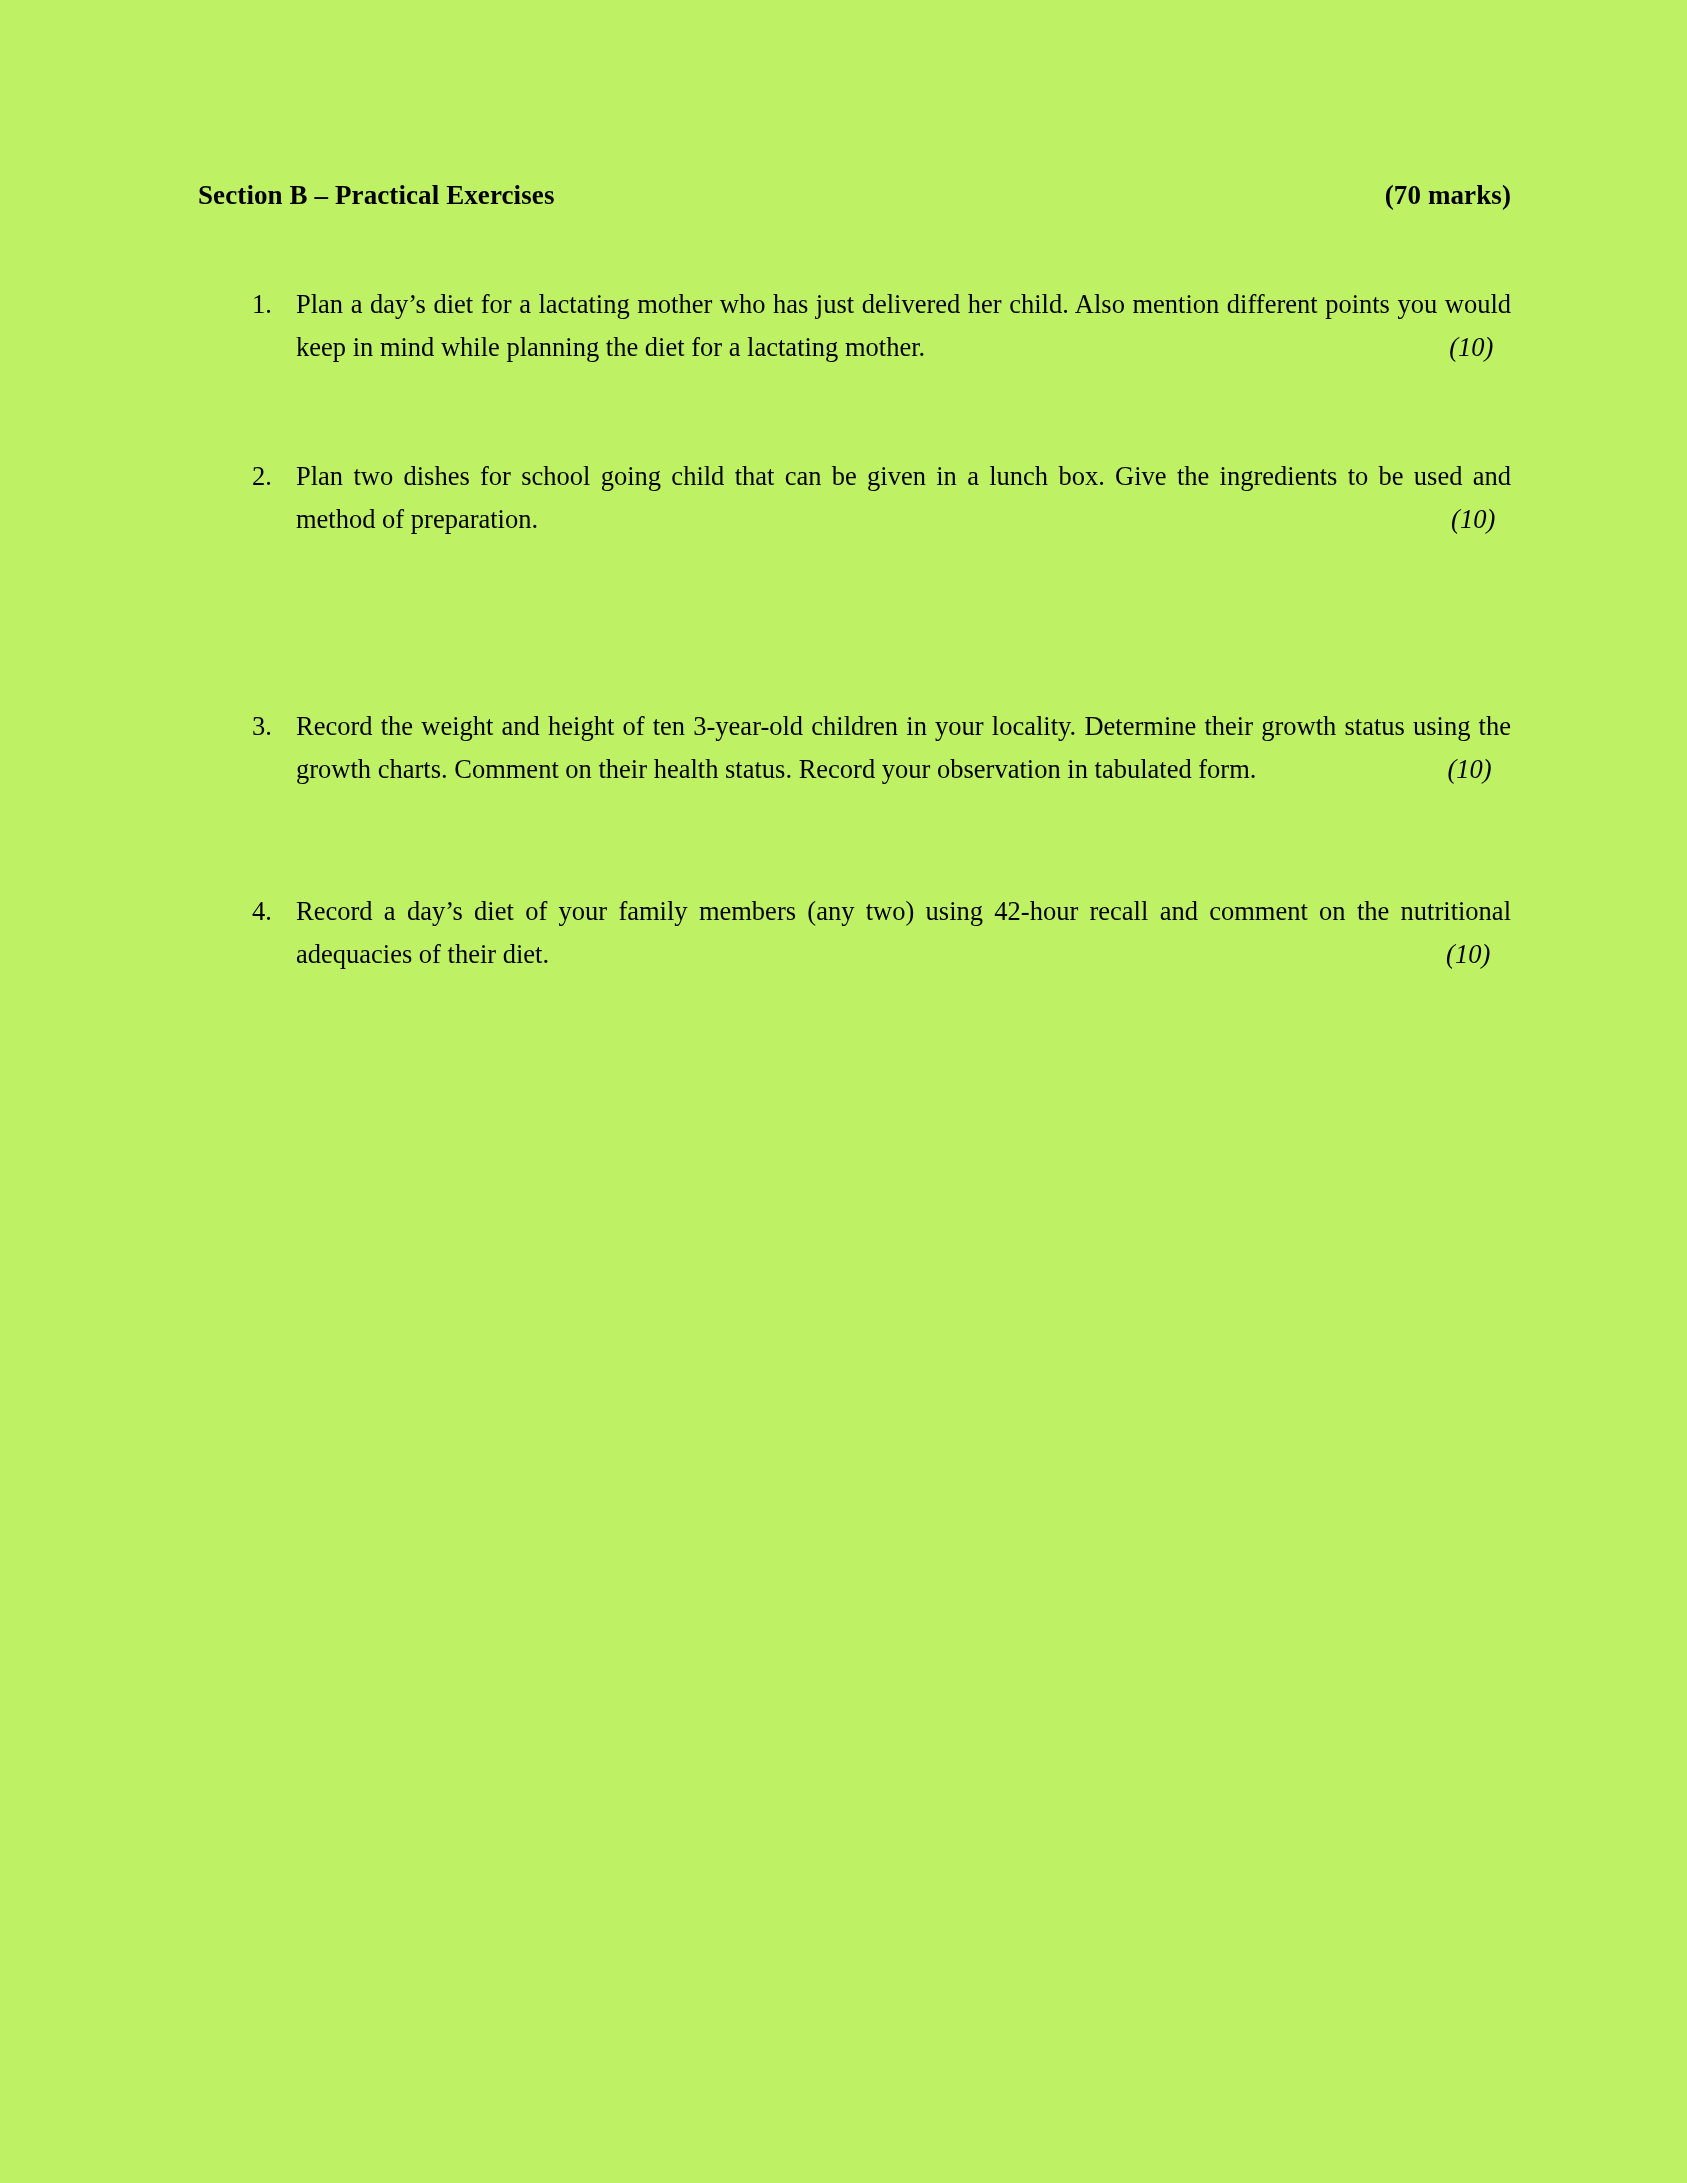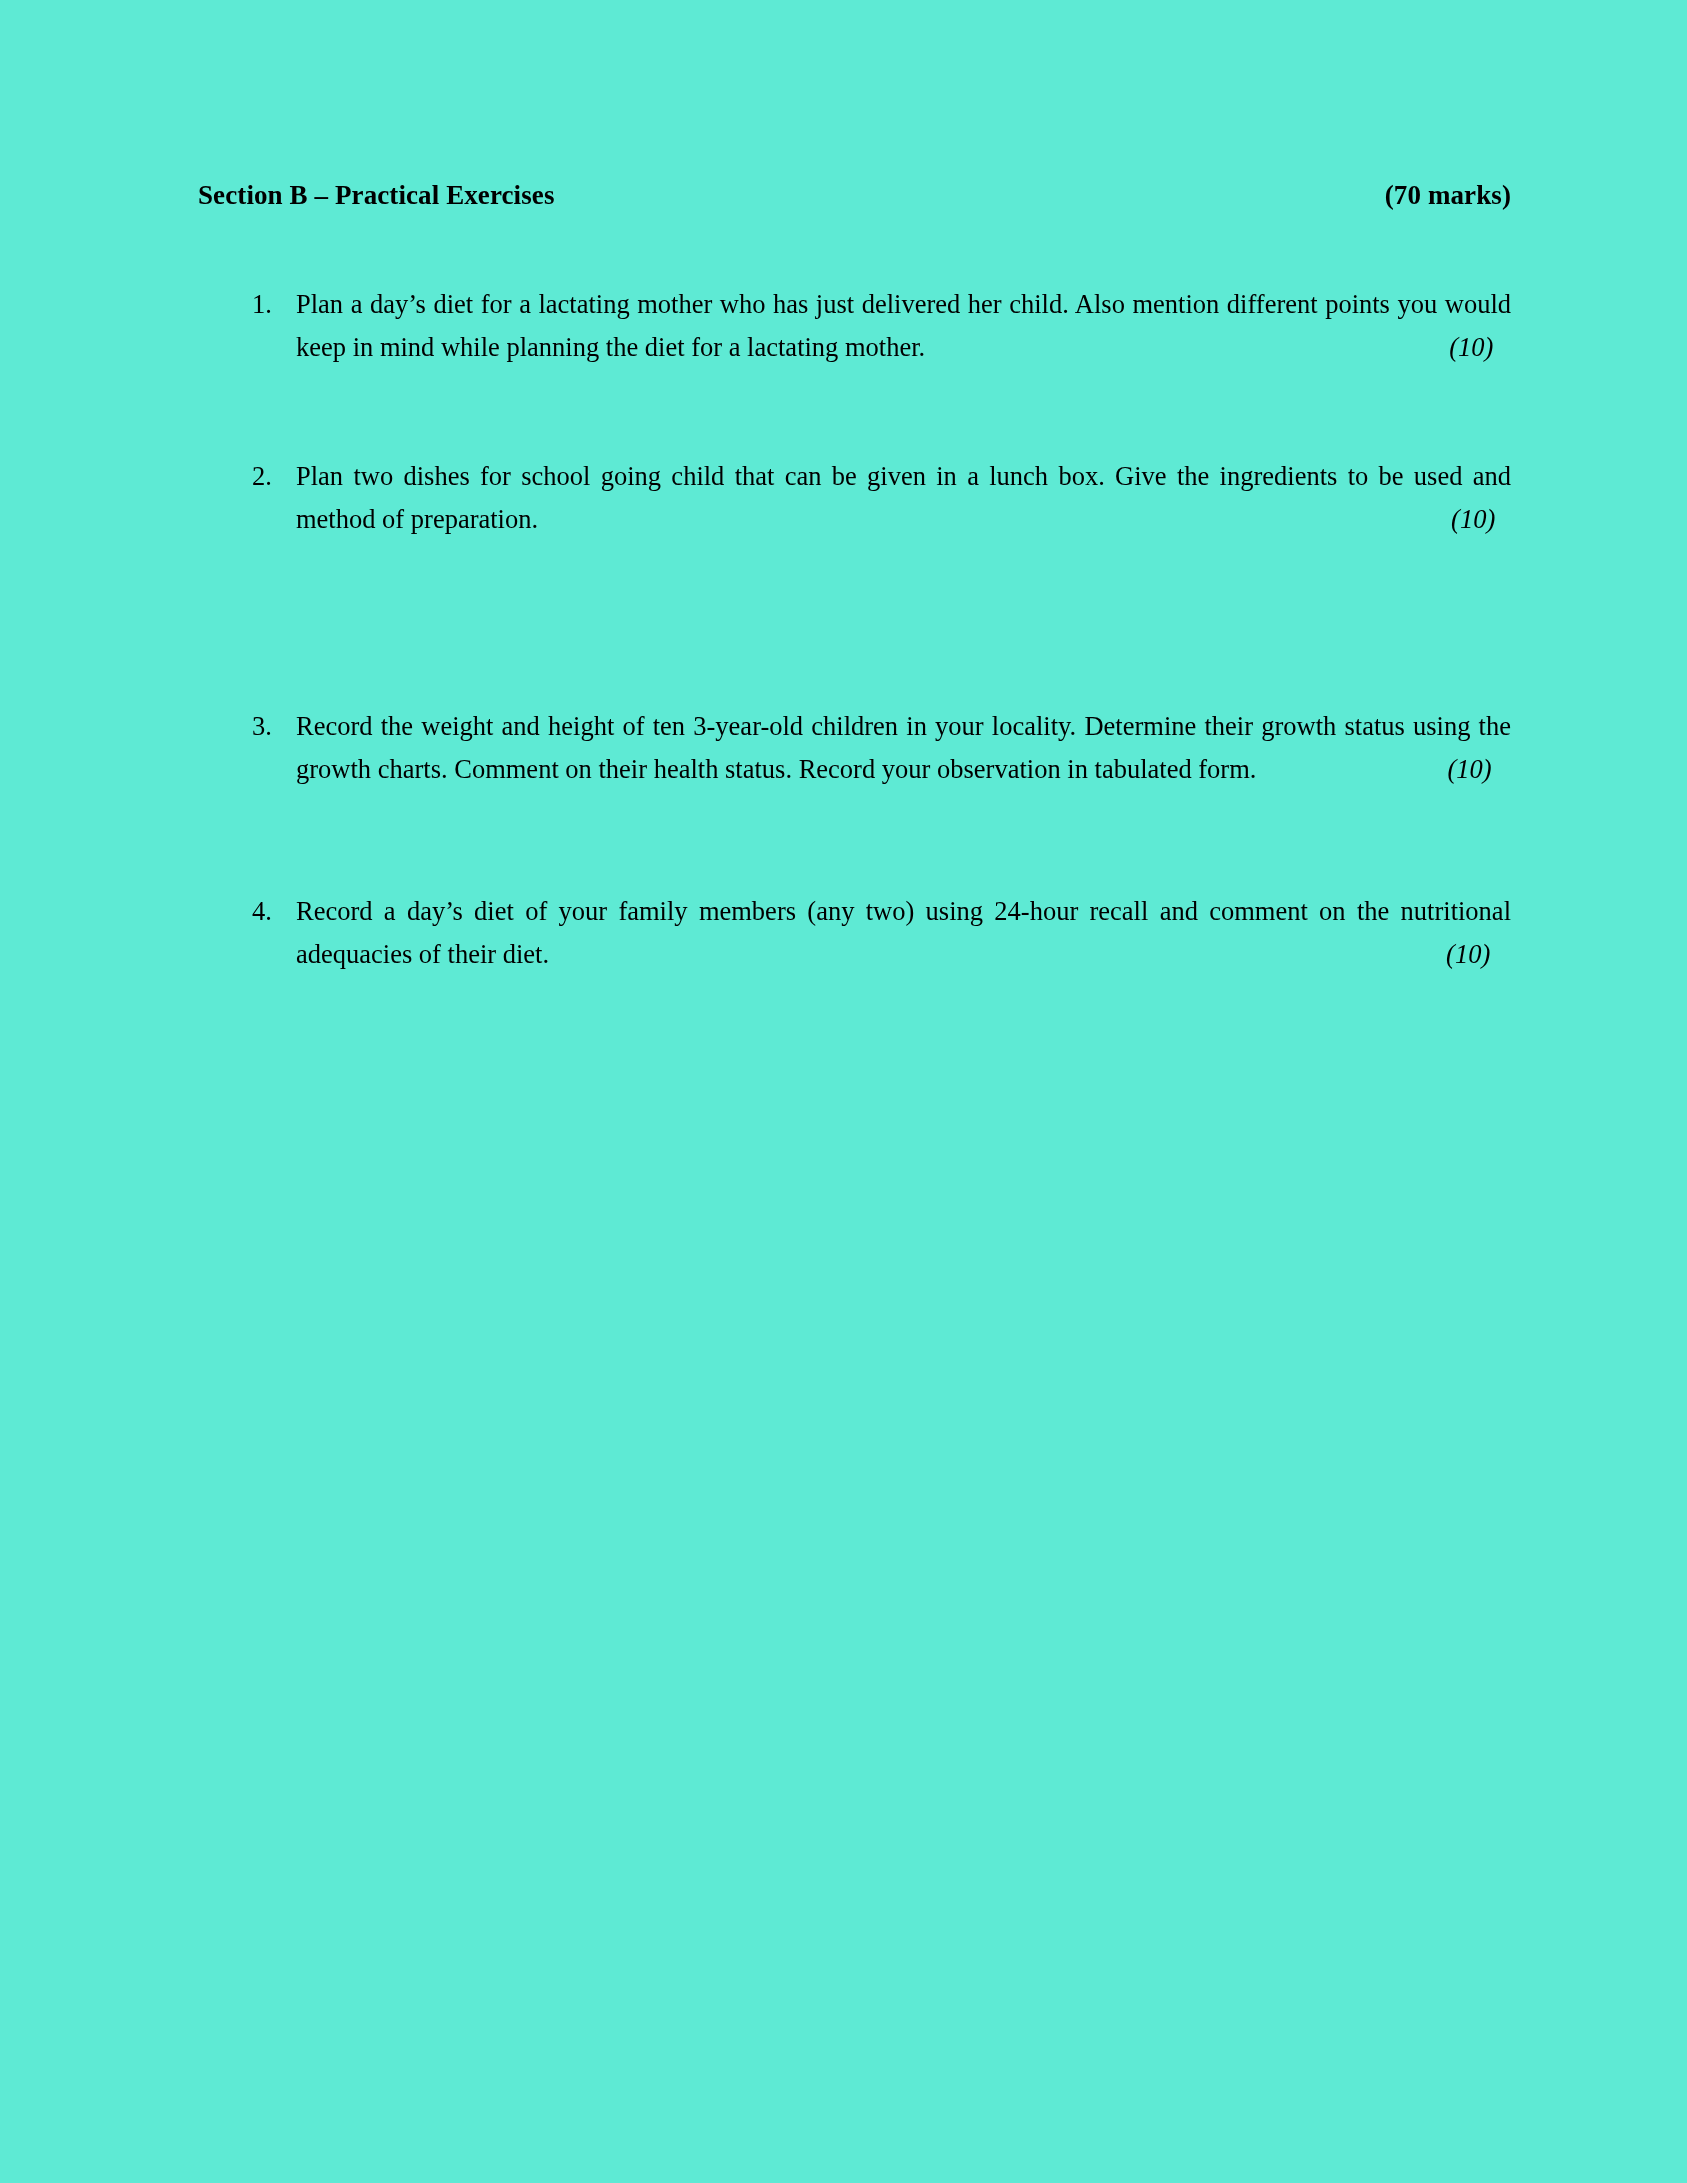--- a/index.html
+++ b/index.html
@@ -6,21 +6,21 @@
   html, body {
     margin: 0;
     padding: 0;
     background: #ffffff;
   }
 
   .page {
     position: relative;
     width: 1687px;
     height: 2183px;
-    background: #5eead4;
+    background: #bef264;
     margin: 0 auto;
     font-family: "Liberation Serif", "DejaVu Serif", serif;
     color: #000000;
     overflow: hidden;
   }
 
   
   .content {
     position: absolute;
     left: 198px;
@@ -113,18 +113,18 @@
 
     <div class="exercise">
       <span class="exercise-number">3.</span>
       <span class="exercise-text">Record the weight and height of ten 3-year-old children in your locality. Determine their growth status using the growth charts. Comment on their health status. Record your observation in tabulated form.</span><span style="display: inline-block; width: 191px; height: 0.7px;"></span><span class="marks">(10)</span>
     </div>
 
     <div class="spacer gap-4"></div>
 
     <div class="exercise">
       <span class="exercise-number">4.</span>
-      <span class="exercise-text">Record a day’s diet of your family members (any two) using 24-hour recall and comment on the nutritional adequacies of their diet.</span><span style="display: inline-block; width: 897px; height: 0.7px;"></span><span class="marks">(10)</span>
+      <span class="exercise-text">Record a day’s diet of your family members (any two) using 42-hour recall and comment on the nutritional adequacies of their diet.</span><span style="display: inline-block; width: 897px; height: 0.7px;"></span><span class="marks">(10)</span>
     </div>
 
   </div>
 </div>
 
 
 </body></html>

